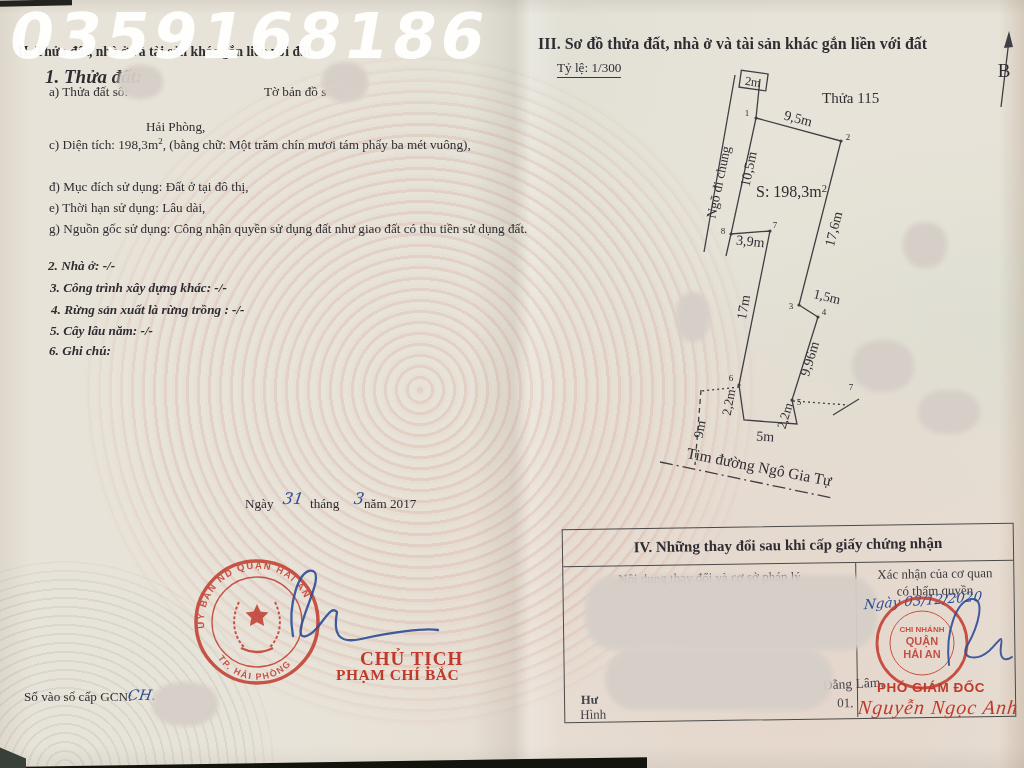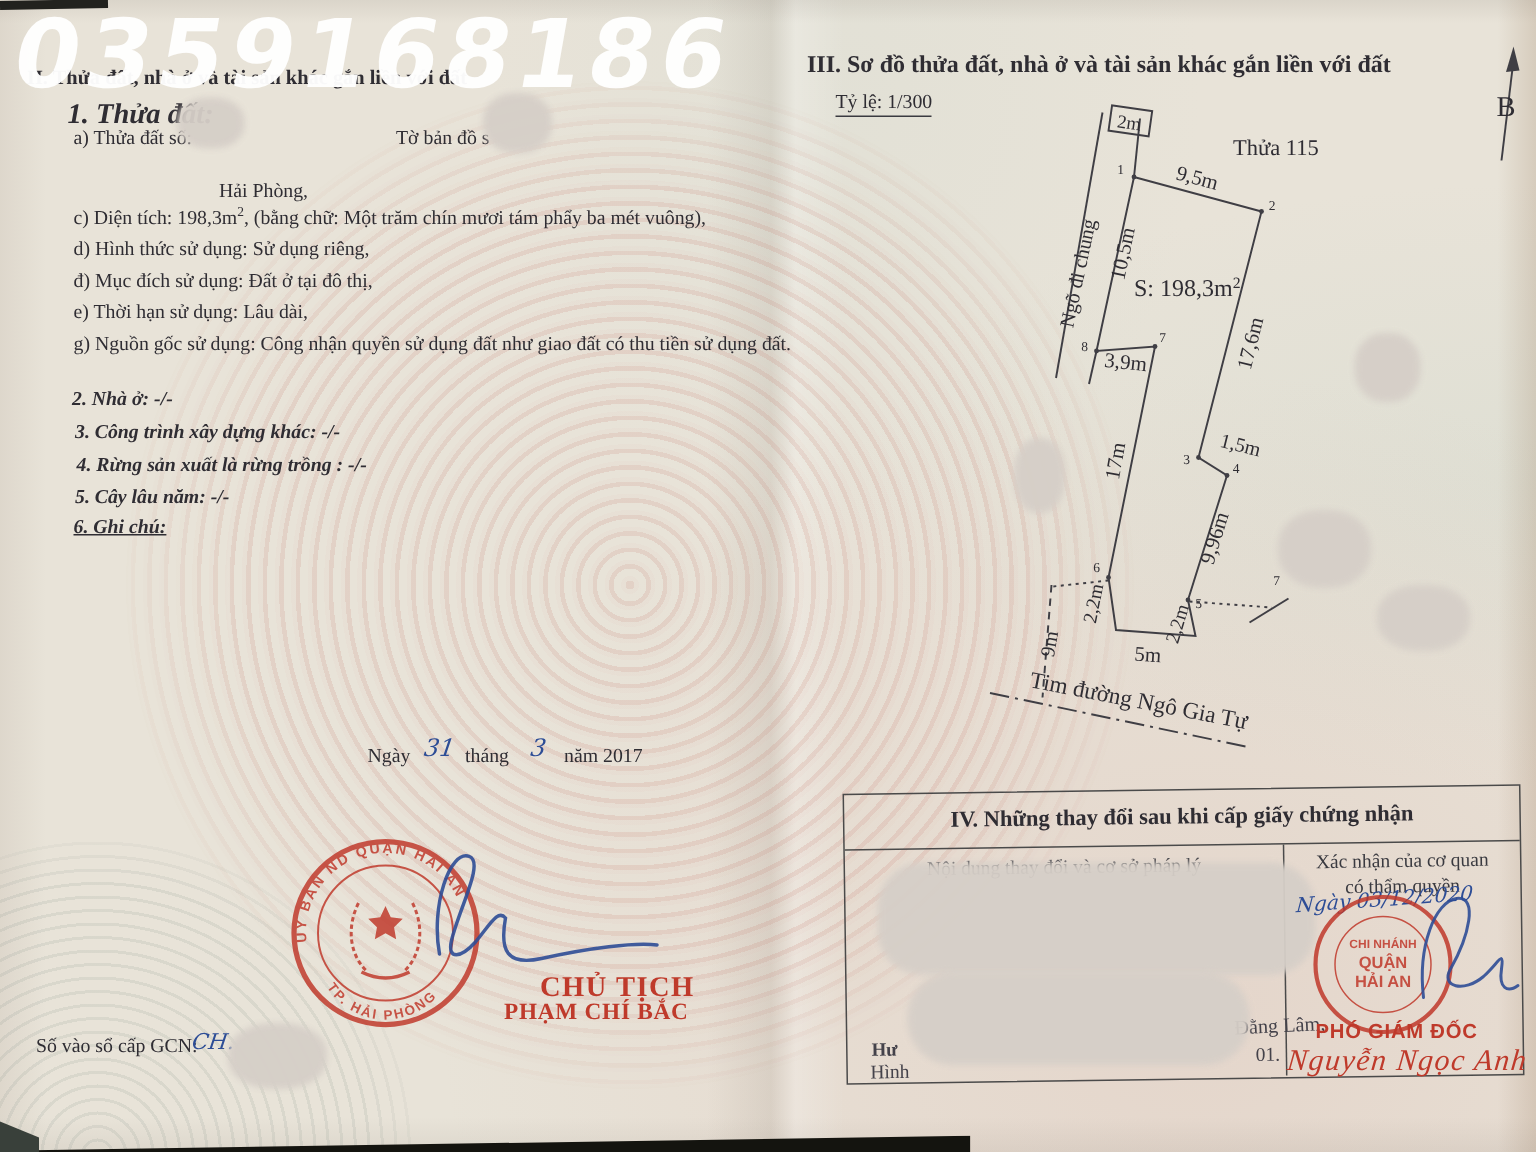--- a/index.html
+++ b/index.html
@@ -57,35 +57,34 @@
   <div class="paper"></div>
   <div class="drum"></div>
   <div class="rings-bl"></div>
 
   <div class="t b" style="left:18px;top:44px;font-size:13.6px;">II. Thửa đất, nhà ở và tài sản khác gắn liền với đất</div>
   <div class="t b i" style="left:45px;top:66px;font-size:19px;">1. Thửa đất:</div>
   <div class="t" style="left:49px;top:84px;">a) Thửa đất số:</div>
   <div class="t" style="left:264px;top:84px;">Tờ bản đồ s</div>
   <div class="t" style="left:146px;top:119px;">Hải Phòng,</div>
   <div class="t" style="left:49px;top:136px;"><span>c) Diện tích: 198,3m</span><sup style="font-size:9px;">2</sup><span>, (bằng chữ: Một trăm chín mươi tám phẩy ba mét vuông),</span></div>
-  <div class="t" style="left:49px;top:158px;">d) Hình thức sử dụng: Sử dụng riêng,</div>
   <div class="t" style="left:49px;top:179px;">đ) Mục đích sử dụng: Đất ở tại đô thị,</div>
   <div class="t" style="left:49px;top:200px;">e) Thời hạn sử dụng: Lâu dài,</div>
   <div class="t" style="left:49px;top:221px;">g) Nguồn gốc sử dụng: Công nhận quyền sử dụng đất như giao đất có thu tiền sử dụng đất.</div>
   <div class="t b i" style="left:48px;top:258px;text-align:center;">2. Nhà ở: -/-</div>
   <div class="t b i" style="left:50px;top:280px;">3. Công trình xây dựng khác: -/-</div>
   <div class="t b i" style="left:51px;top:302px;">4. Rừng sản xuất là rừng trồng : -/-</div>
   <div class="t b i" style="left:50px;top:323px;">5. Cây lâu năm: -/-</div>
-  <div class="t b i" style="left:49px;top:343px;text-decoration:underline;">6. Ghi chú:</div>
+  <div class="t b i" style="left:49px;top:343px;">6. Ghi chú:</div>
 
   <div class="t" style="left:245px;top:496px;">Ngày</div>
   <div class="t hand" style="left:283px;top:489px;font-size:16px;">31</div>
   <div class="t" style="left:310px;top:496px;">tháng</div>
   <div class="t hand" style="left:354px;top:489px;font-size:16px;">3</div>
-  <div class="t" style="left:376px;top:496px;font-family:Liberation Serif, serif;">năm 2017</div>
+  <div class="t" style="left:364px;top:496px;font-family:Liberation Serif, serif;">năm 2017</div>
   <div class="t b red" style="left:360px;top:648px;font-size:19px;letter-spacing:1px;z-index:35;">CHỦ TỊCH</div>
   <div class="t b red" style="left:336px;top:666px;font-size:15.5px;letter-spacing:.5px;z-index:35;">PHẠM CHÍ BẮC</div>
   <div class="t" style="left:24px;top:689px;">Số vào sổ cấp GCN:</div>
   <div class="t hand" style="left:128px;top:687px;font-size:14.5px;">CH.</div>
 
   <div class="t b" style="left:538px;top:35px;font-size:16px;">III. Sơ đồ thửa đất, nhà ở và tài sản khác gắn liền với đất</div>
   <div class="t" style="left:557px;top:60px;border-bottom:1px solid #3a3a40;padding-bottom:1px;">Tỷ lệ: 1/300</div>
 
   <svg class="nofit" style="left:620px;top:25px;z-index:10;" width="404" height="500" viewBox="620 25 404 500">
     <g stroke="#3f3e44" stroke-width="1.3" fill="none">

